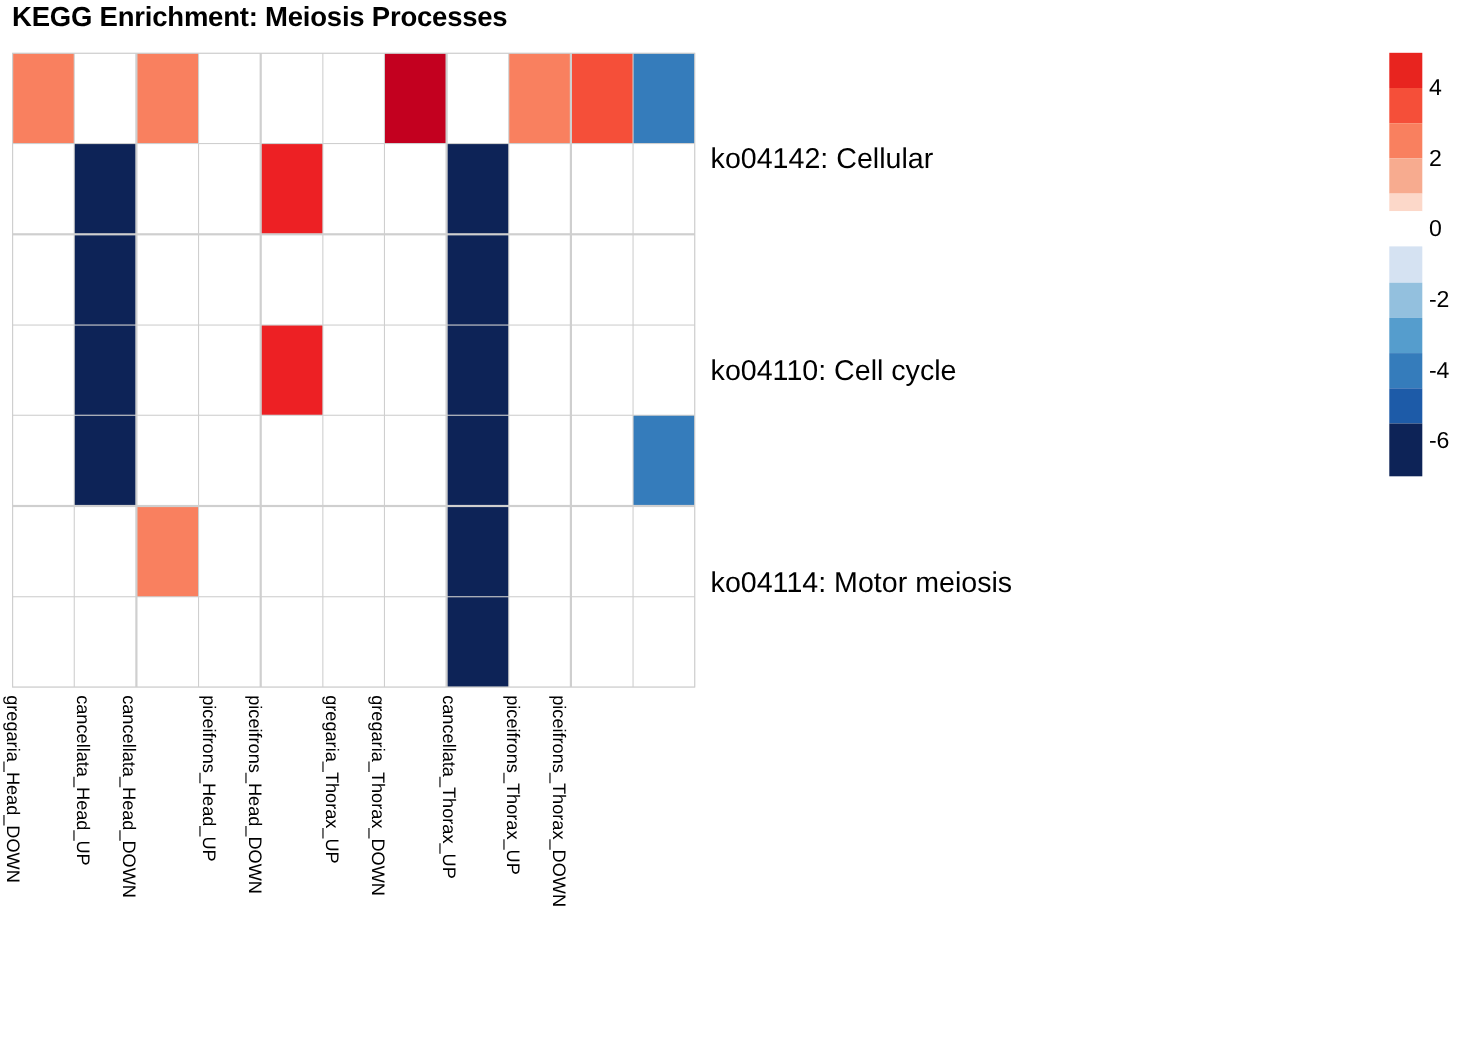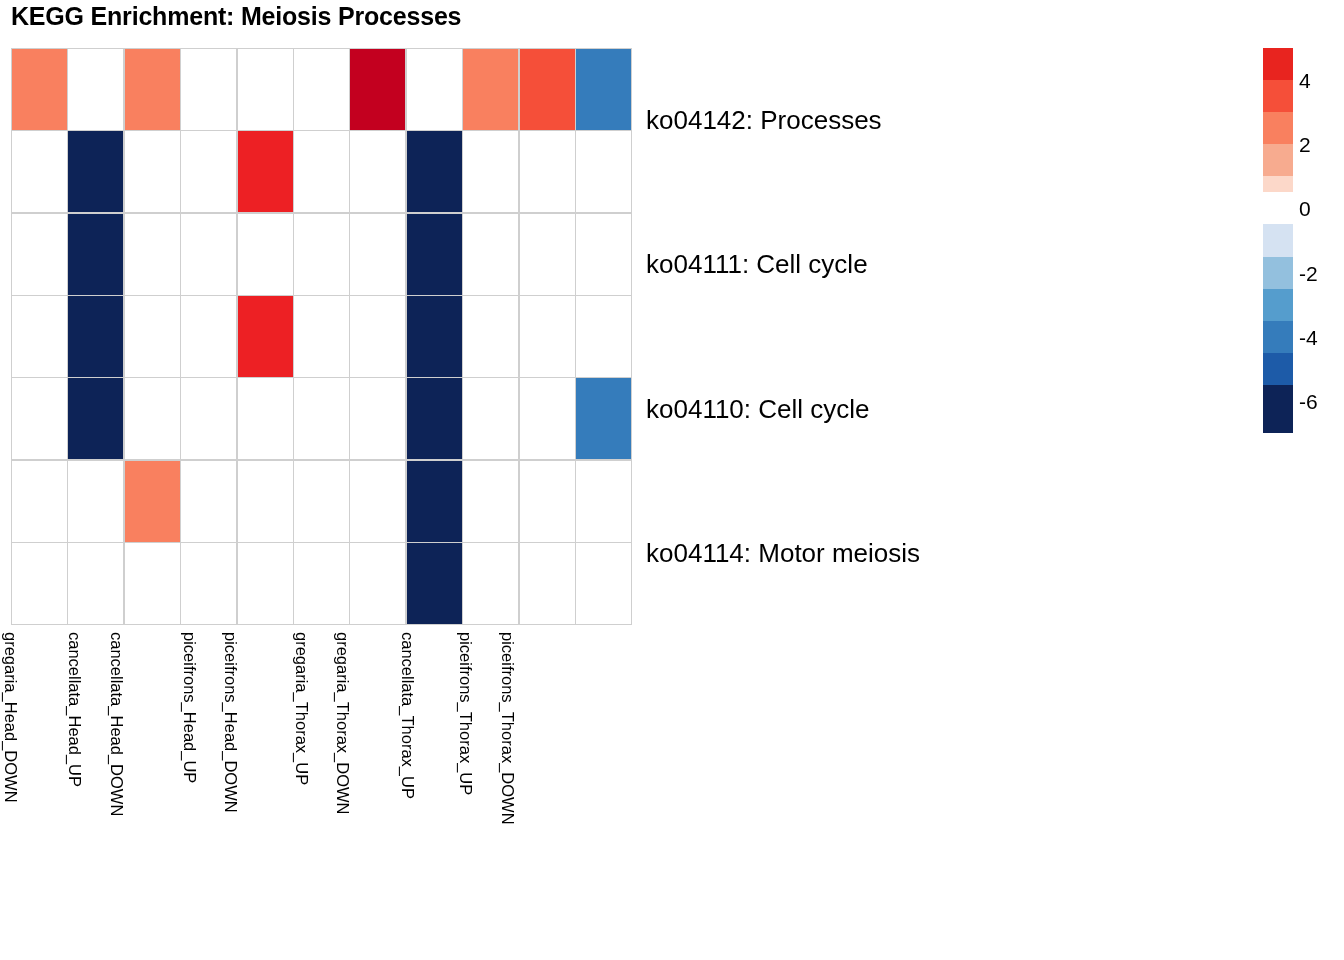--- a/index.html
+++ b/index.html
@@ -199,22 +199,21 @@
       <div class="hm-cell" style="background: rgb(255, 255, 255);"></div>
       <div class="hm-cell" style="background: rgb(255, 255, 255);"></div>
       <div class="hm-cell" style="background: rgb(13, 35, 87);"></div>
       <div class="hm-cell" style="background: rgb(255, 255, 255);"></div>
       <div class="hm-cell" style="background: rgb(255, 255, 255);"></div>
       <div class="hm-cell" style="background: rgb(255, 255, 255);"></div>
     </div>
 </div>
 
 <div id="row-labels">
-    <div class="row-label">ko04142: Processes</div>
-    <div class="row-label">ko04111: Cell cycle</div>
+    <div class="row-label">ko04142: Cellular</div>
     <div class="row-label">ko04110: Cell cycle</div>
     <div class="row-label">ko04114: Motor meiosis</div>
   </div>
 
 <div id="col-labels" style="grid-template-columns: repeat(11, 1fr);">
     <div class="col-label-slot"></div>
     <div class="col-label-slot">
       <span class="col-label">gregaria_Head_DOWN</span>
     </div>
     <div class="col-label-slot">

